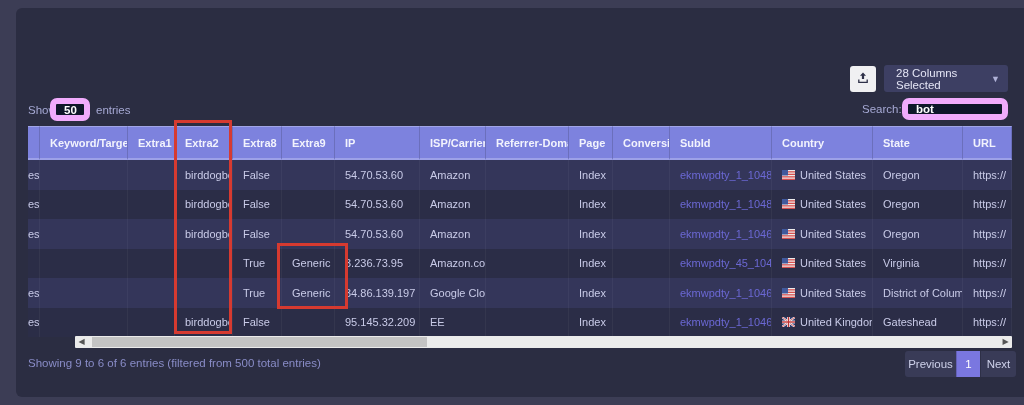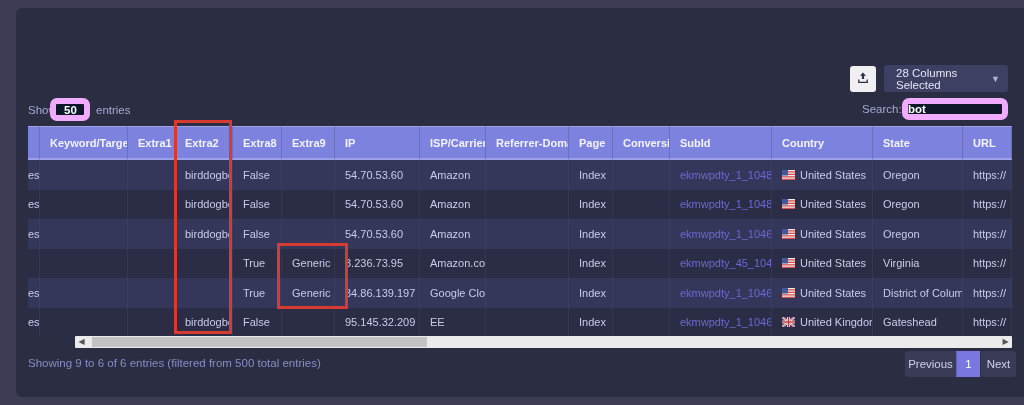--- a/index.html
+++ b/index.html
@@ -35,21 +35,21 @@
   .caret { color:#b0b2d8; font-size:9px; }
   .label-txt { color:#a6a9d4; font-size:11.5px; position:absolute; }
   .show-label  { left:12px; top:96px; }
   .entries-label { left:80px; top:96px; }
   .search-label { left:846px; top:95px; }
   .mini-input {
     position:absolute; background:#0f172a; border:6px solid #f0abfc; border-radius:7px;
     color:#ffffff; font-size:11.5px; font-weight:bold; font-family:"Liberation Sans",sans-serif;
   }
   .show-input   { left:34px;  top:90px; width:40px;  height:23px; padding-left:8px; }
-  .search-input { left:886px; top:90px; width:106px; height:22px; }
+  .search-input { left:886px; top:90px; width:106px; height:22px; padding-left:8px; }
 
   
   table.grid {
     position:absolute; left:12px; top:118px; width:984px;
     border-collapse:separate; border-spacing:0; table-layout:fixed;
   }
   .w0{width:12px}.w1{width:88px}.w2{width:47px}.w3{width:58px}.w4{width:49px}
   .w5{width:53px}.w6{width:85px}.w7{width:66px}.w8{width:83px}.w9{width:44px}
   .w10{width:57px}.w11{width:102px}.w12{width:101px}.w13{width:90px}.w14{width:49px}
   th {

